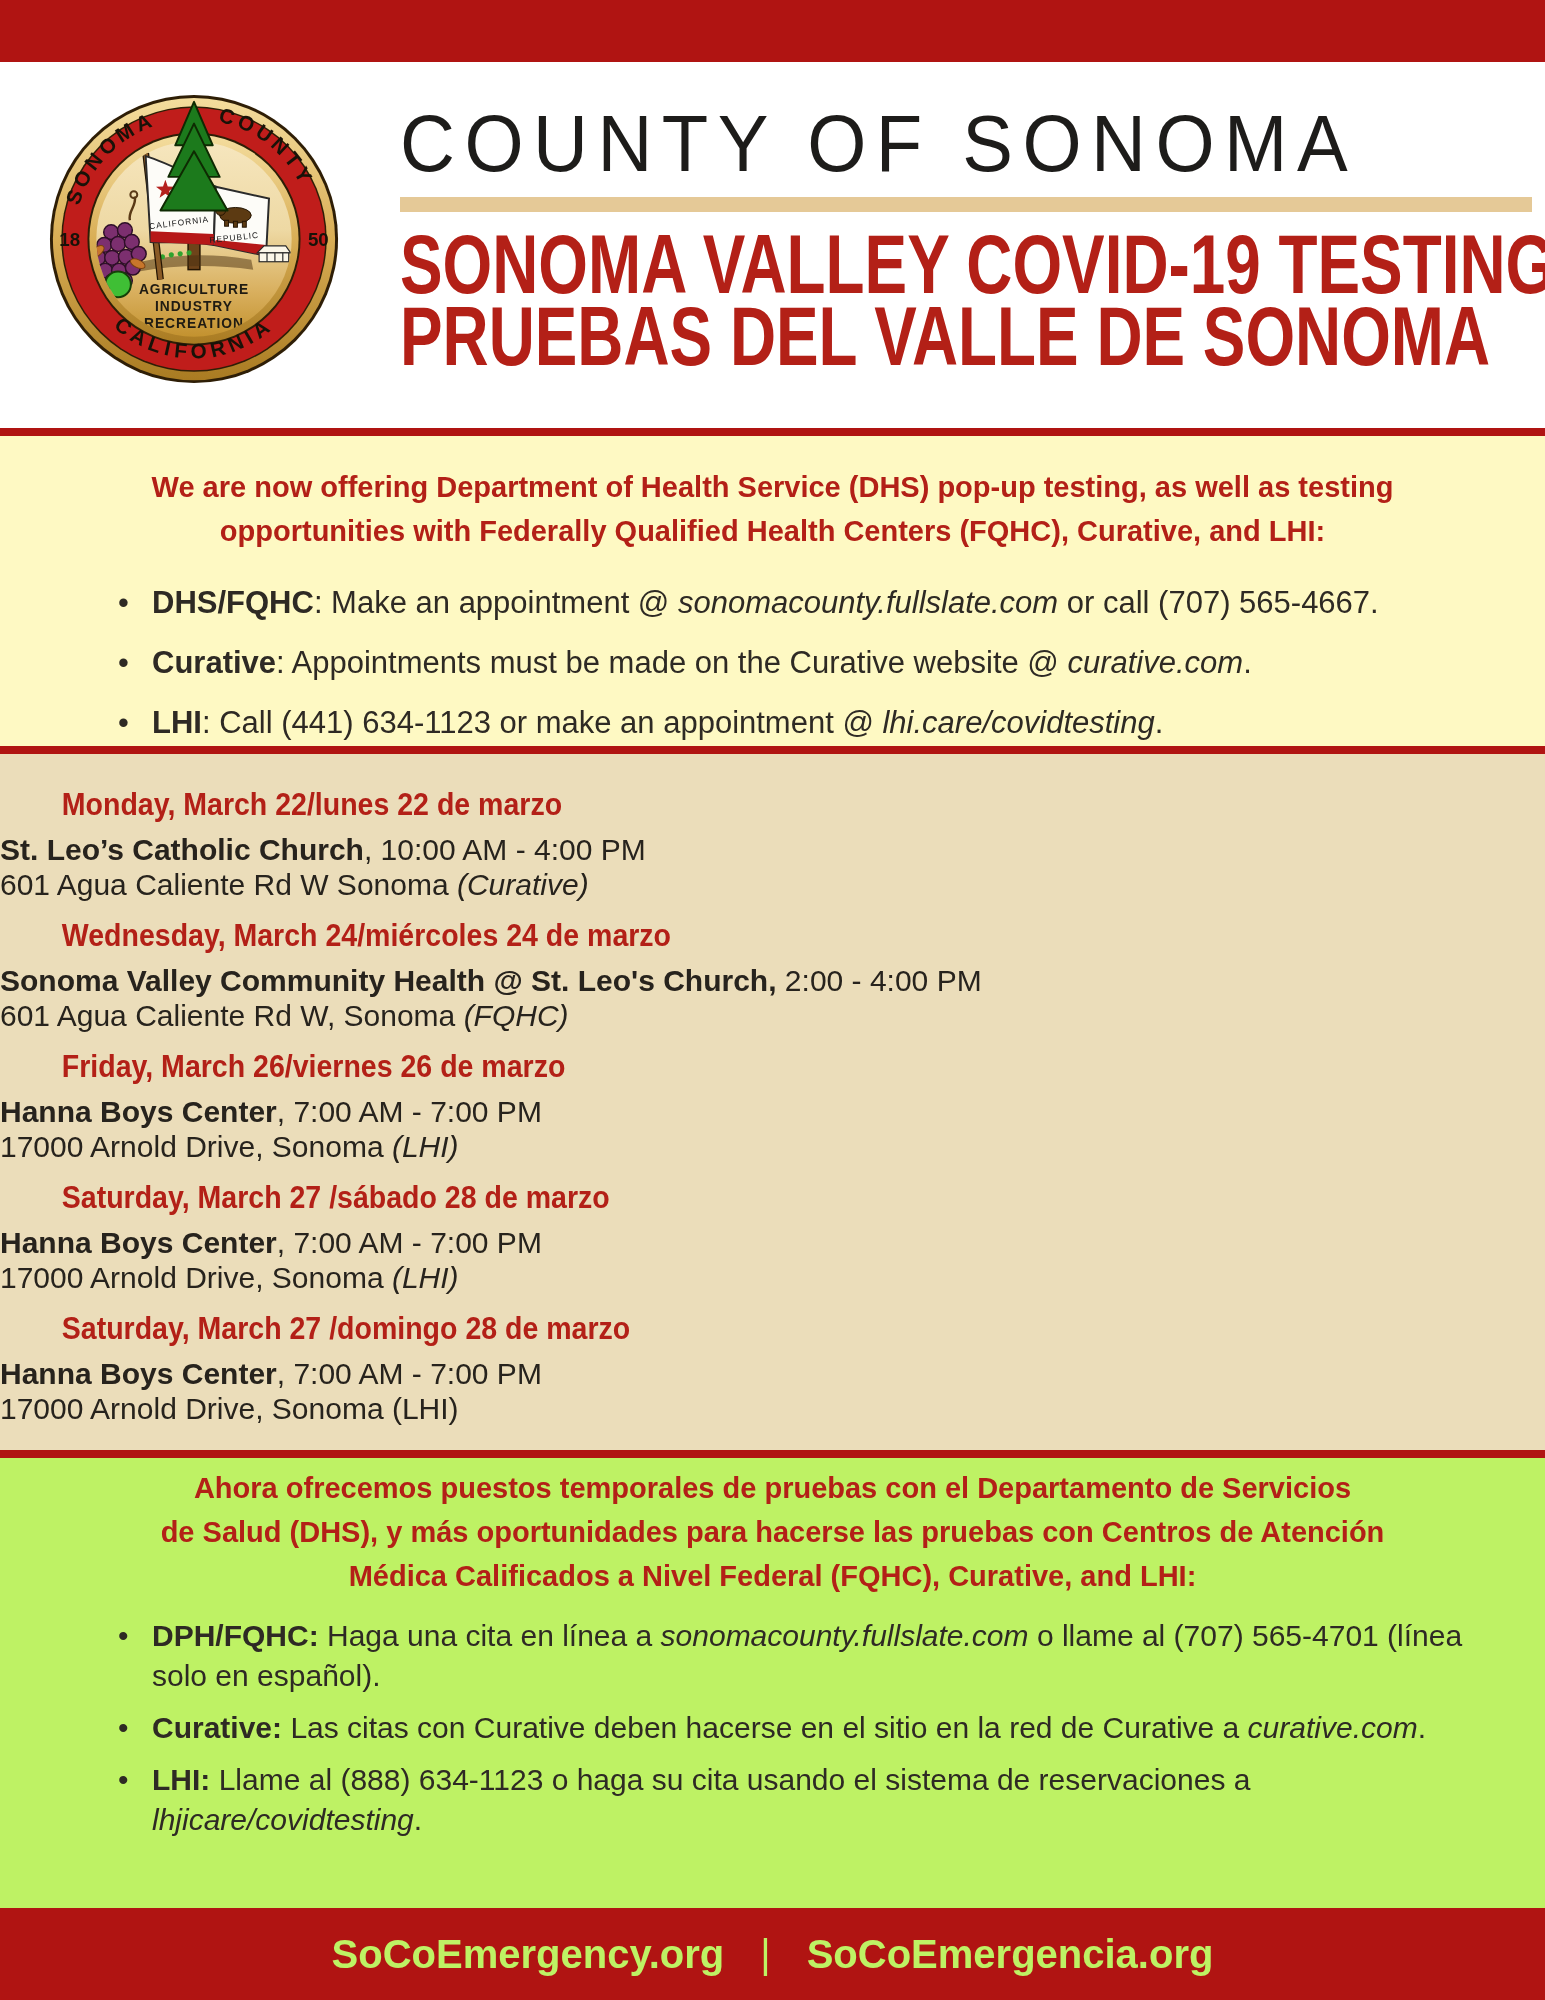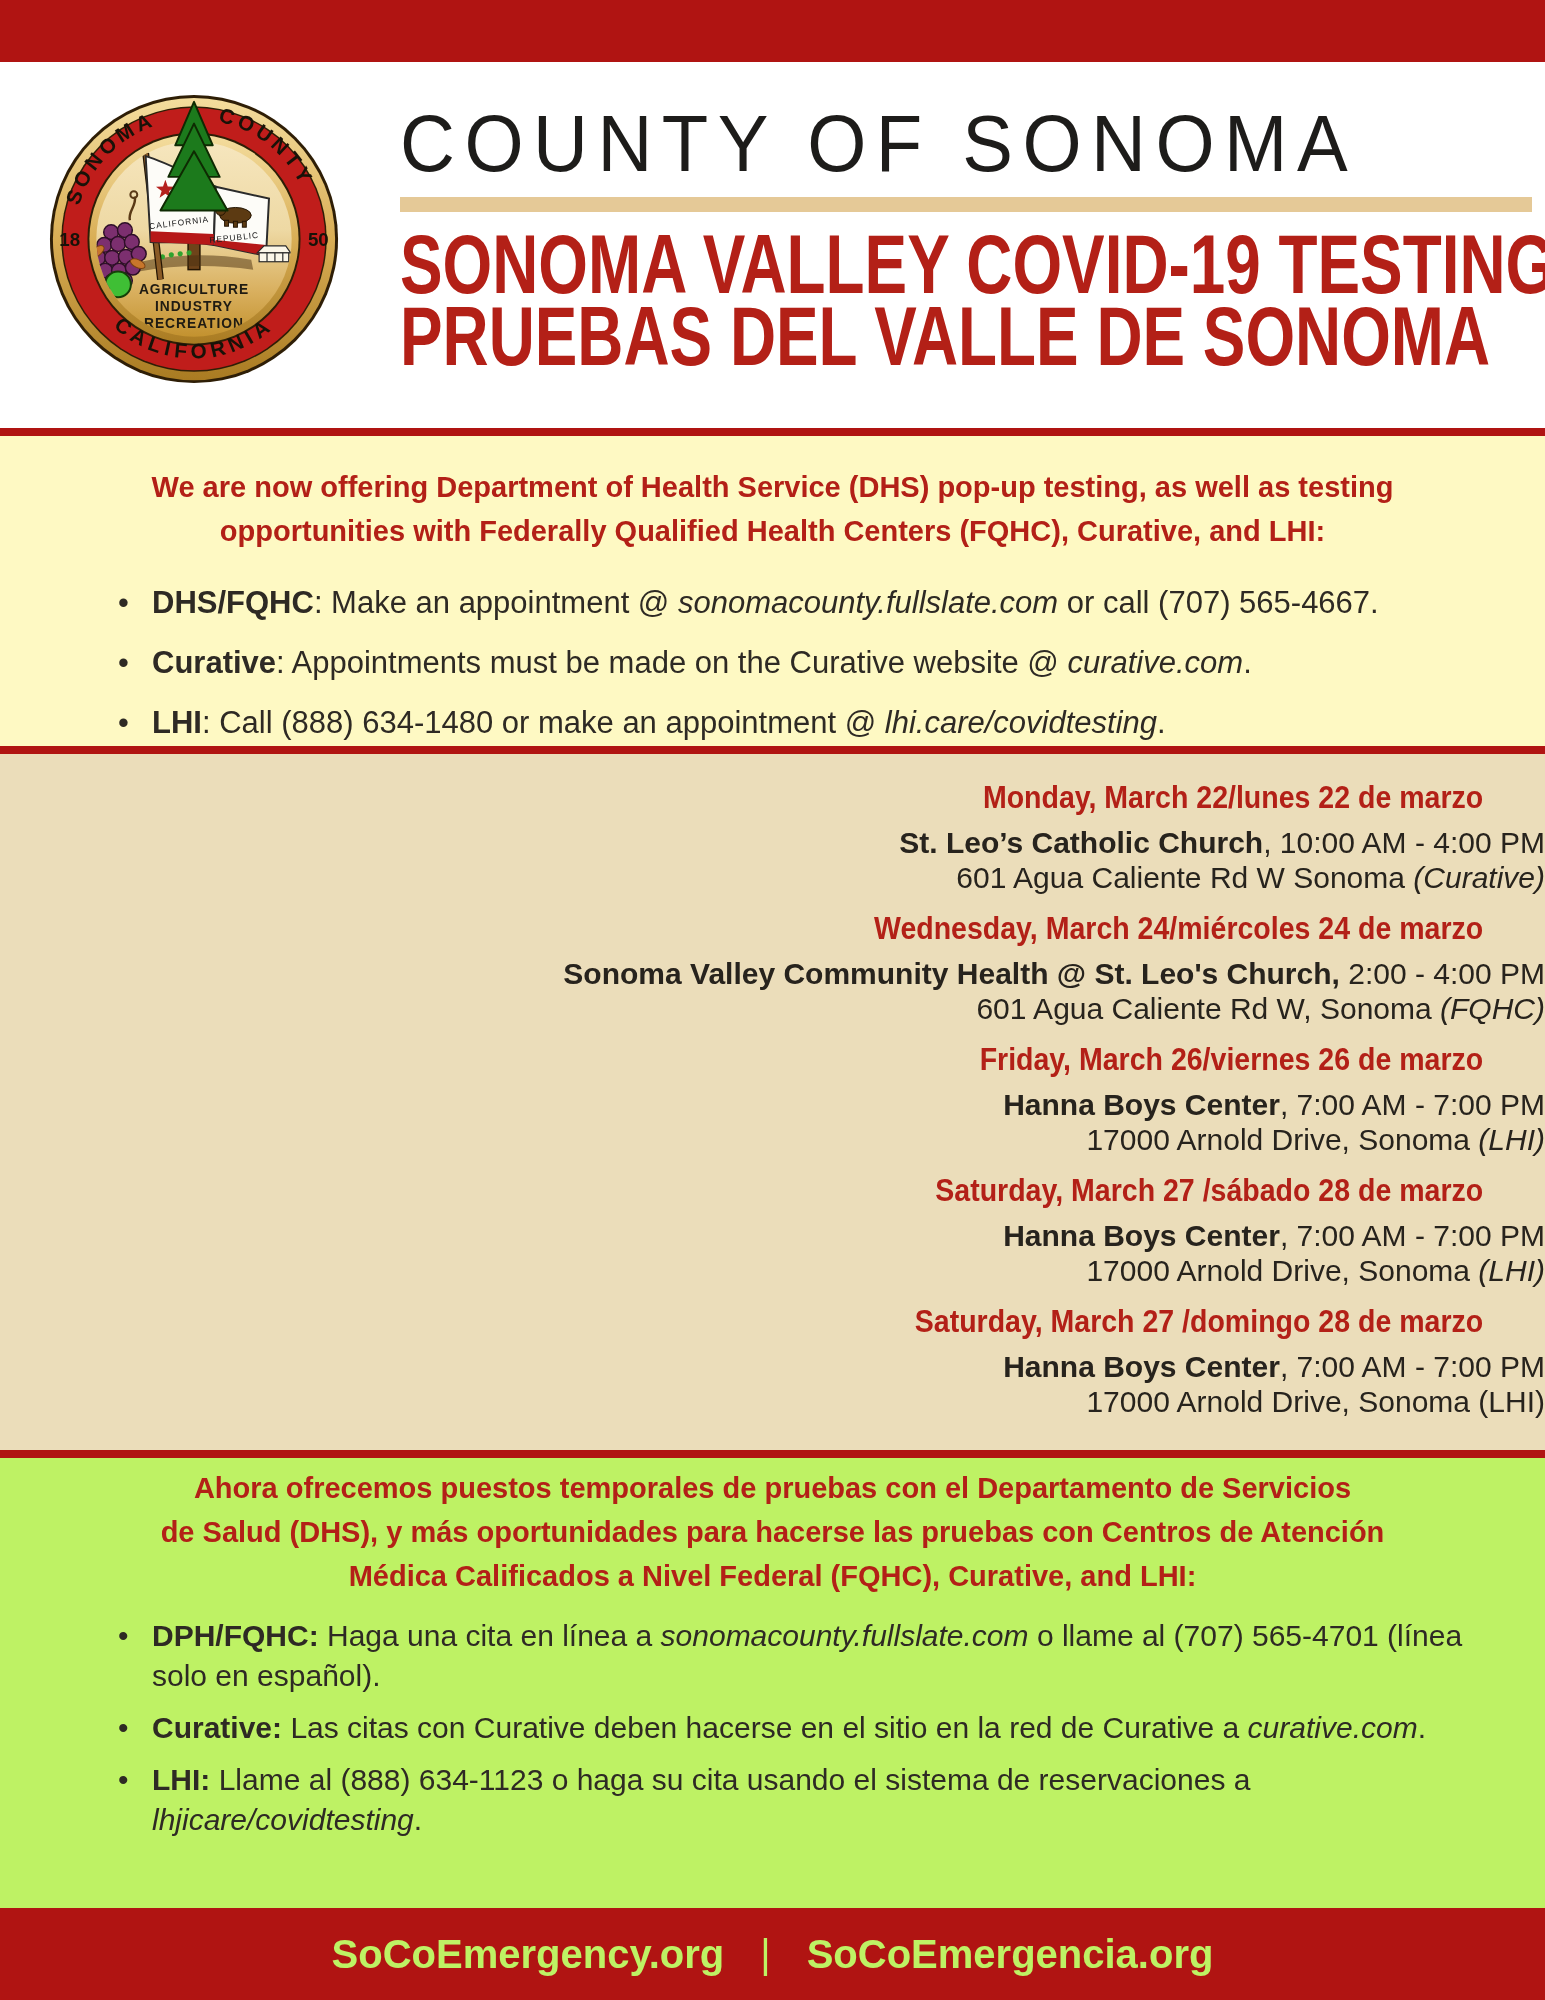--- a/index.html
+++ b/index.html
@@ -39,21 +39,21 @@
   .bullet  { display: flex; line-height: 39px; margin-bottom: 21px; }
   .bullet .dot { flex: none; width: 34px; }
   .bullet p { margin: 0; }
   .bullet b { font-weight: 700; }
   .bullet i { }
 
   
   .sec-en { height: 310px; background: #fef9c3; padding-top: 29px; overflow: hidden; }
 
   
-  .sec-sched { height: 696px; background: #EBDDBA; padding-top: 25px; text-align: right; overflow: hidden; }
+  .sec-sched { height: 696px; background: #EBDDBA; padding-top: 32px; text-align: left; overflow: hidden; }
   .event { margin-bottom: 15px; }
   .event-date {
     margin: 0 0 9px 0; font-size: 31px; font-weight: 700; line-height: 37px;
     color: #B32017; transform: scaleX(0.92); transform-origin: center;
   }
   .event .venue, .event .addr {
     margin: 0; font-size: 30px; line-height: 35px; color: #27231D;
   }
   .event .venue b { font-weight: 700; }
   .event .addr i { font-style: italic; }
@@ -218,21 +218,21 @@
     <div class="bullet">
       <span class="dot">•</span>
       <p><b>DHS/FQHC</b><span>: Make an appointment @ </span><i>sonomacounty.fullslate.com</i><span> or call (707) 565-4667.</span></p>
     </div>
     <div class="bullet">
       <span class="dot">•</span>
       <p><b>Curative</b><span>: Appointments must be made on the Curative website @ </span><i>curative.com</i><span>.</span></p>
     </div>
     <div class="bullet">
       <span class="dot">•</span>
-      <p><b>LHI</b><span>: Call (888) 634-1480 or make an appointment @ </span><i>lhi.care/covidtesting</i><span>.</span></p>
+      <p><b>LHI</b><span>: Call (441) 634-1123 or make an appointment @ </span><i>lhi.care/covidtesting</i><span>.</span></p>
     </div>
   </div>
 </section>
 
 <div class="rule"></div>
 
 <section class="sec-sched">
   <div class="event">
     <h3 class="event-date">Monday, March 22/lunes 22 de marzo</h3>
     <p class="venue"><b>St. Leo’s Catholic Church</b><span>, 10:00 AM - 4:00 PM</span></p>

